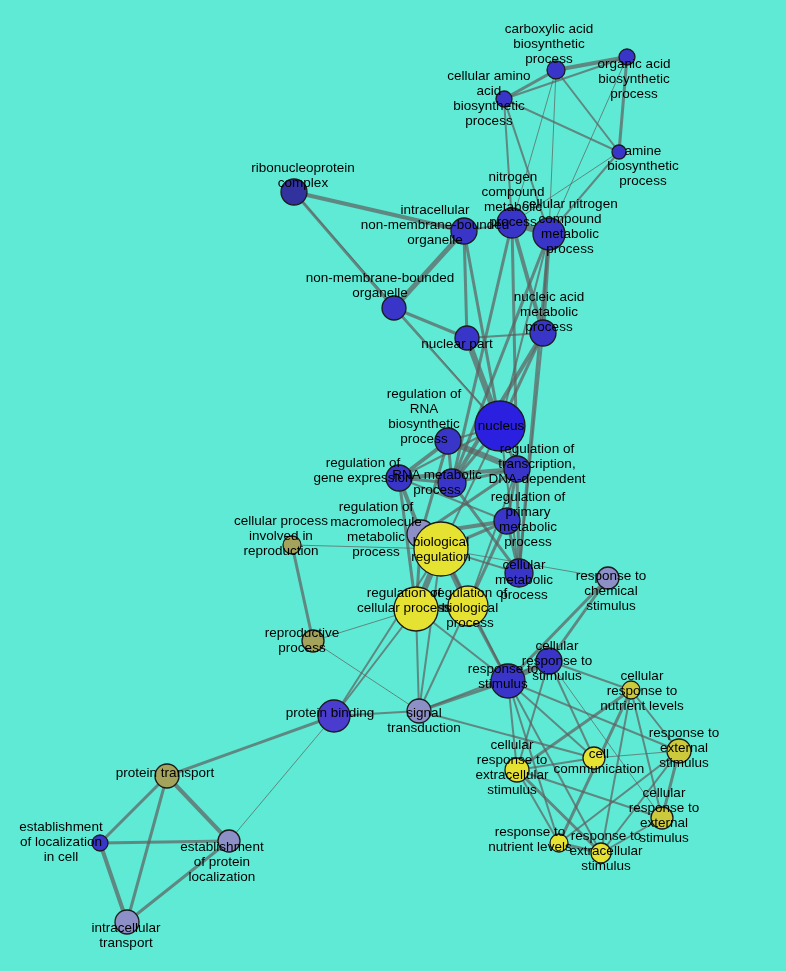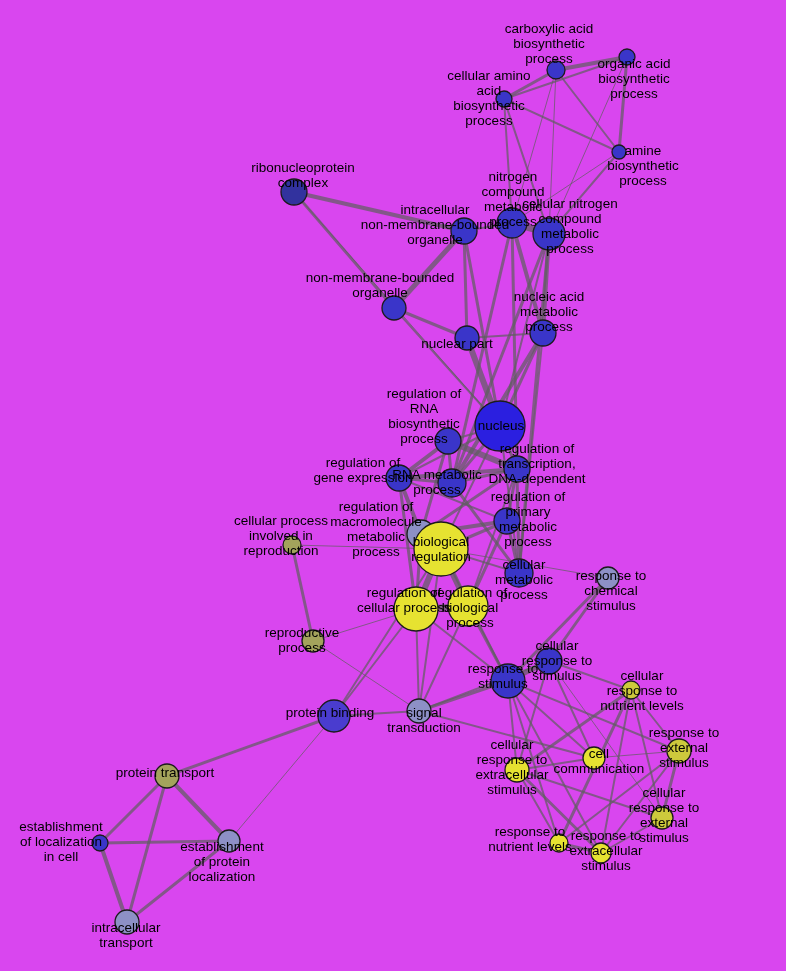--- a/index.html
+++ b/index.html
@@ -1,16 +1,16 @@
 <!DOCTYPE html>
 <html><head>
 <meta charset="utf-8">
 <style>
   html,body{margin:0;padding:0;background:#ffffff;}
-  #stage{position:relative;width:786px;height:971px;background:#d946ef;overflow:hidden;}
+  #stage{position:relative;width:786px;height:971px;background:#5eead4;overflow:hidden;}
   svg{display:block;}
   .edge{stroke:#5e5e5e;opacity:.7;stroke-linecap:round;fill:none;}
   .node{stroke:#1b1b1b;stroke-width:1.3;}
   .label{font-family:"Liberation Sans",sans-serif;font-size:13.5px;fill:#000;text-anchor:middle;}
 </style>
 </head>
 <body>
 
 <div id="stage">
   <svg id="graph" width="786" height="971" viewBox="0 0 786 971" xmlns="http://www.w3.org/2000/svg">

